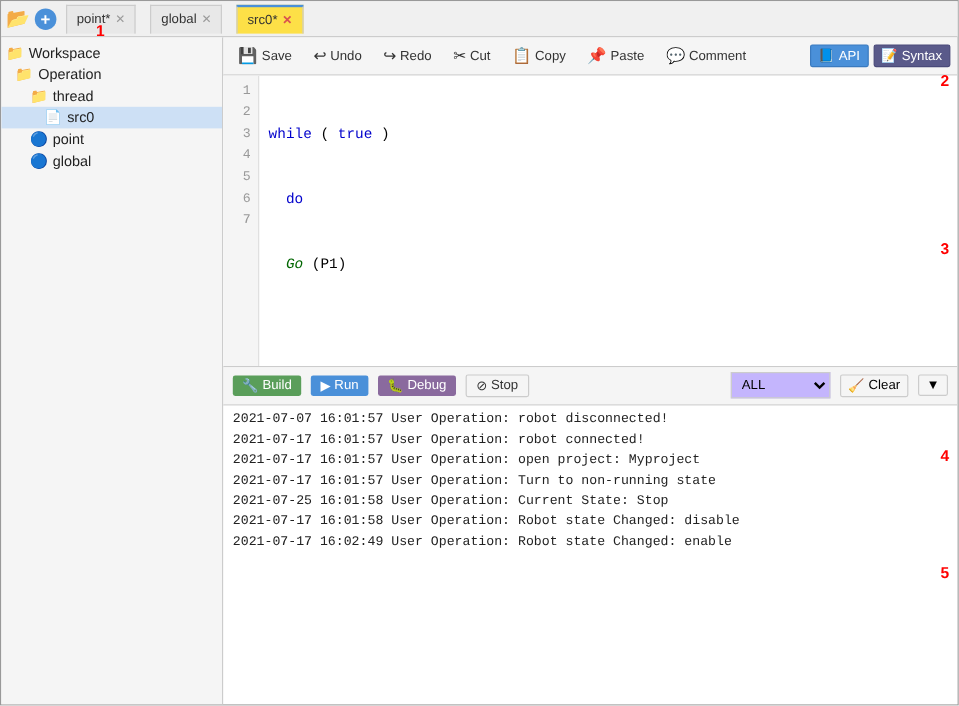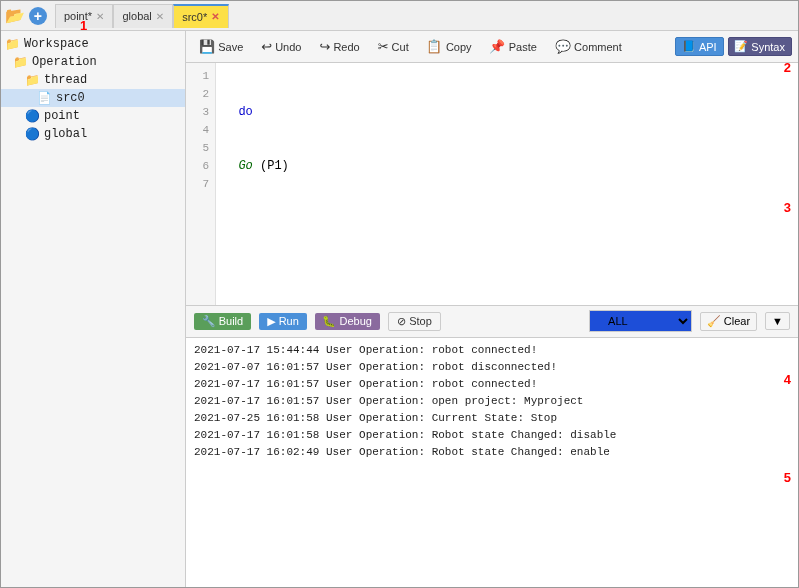--- a/index.html
+++ b/index.html
@@ -49,21 +49,21 @@
       align-items: center;
       justify-content: center;
       font-size: 14px;
       font-weight: bold;
       cursor: pointer;
     }
 
     .tabs {
       display: flex;
       align-items: flex-end;
-      gap: 0;
+      gap: 12px;
       margin-left: 4px;
     }
 
     .tab {
       height: 24px;
       padding: 0 8px;
       background: #e8e8e8;
       border: 1px solid #ccc;
       border-bottom: none;
       display: flex;
@@ -120,21 +120,20 @@
     }
 
     .tree-icon {
       margin-right: 4px;
       font-size: 12px;
     }
 
     .tree-label {
       font-size: 12px;
       color: #222;
-      font-family: Liberation Mono, monospace;
     }
 
     .indent-1 { padding-left: 12px; }
     .indent-2 { padding-left: 24px; }
     .indent-3 { padding-left: 36px; }
 
     
     .right-panel {
       flex: 1;
       display: flex;
@@ -273,22 +272,22 @@
     .btn-run { background: #4a90d9; }
     .btn-debug { background: #8a6a9e; }
     .btn-stop { background: transparent; color: #333; border: 1px solid #ccc; }
 
     .bottom-spacer { flex: 1; }
 
     .filter-select {
       height: 22px;
       font-size: 11px;
       border: 1px solid #ccc;
-      background: #1d4ed8;
-      padding: 0 14px;
+      background: #c4b5fd;
+      padding: 0 4px;
     }
 
     .clear-btn {
       display: flex;
       align-items: center;
       gap: 3px;
       padding: 2px 6px;
       background: transparent;
       border: 1px solid #ccc;
       cursor: pointer;
@@ -416,20 +415,21 @@
         <div class="line-numbers">
           <div class="line-number">1</div>
           <div class="line-number">2</div>
           <div class="line-number">3</div>
           <div class="line-number">4</div>
           <div class="line-number">5</div>
           <div class="line-number">6</div>
           <div class="line-number">7</div>
         </div>
         <div class="code-content">
+          <div class="code-line"><span class="kw">while</span> ( <span class="kw">true</span> )</div>
           <div class="code-line"><span class="kw">  do</span></div>
           <div class="code-line">  <span class="fn">Go</span> (P1)</div>
           
           
           
         </div>
       </div>
 
       <div class="bottom-toolbar">
         <button class="run-btn btn-build">
@@ -458,24 +458,24 @@
         <button class="clear-btn">
           <span>🧹</span>
           <span>Clear</span>
         </button>
         <button class="clear-btn">
           <span>▼</span>
         </button>
       </div>
 
       <div class="log-area">
-        <div class="log-line">2021-07-17 15:44:44 User Operation: robot connected!</div>
         <div class="log-line">2021-07-07 16:01:57 User Operation: robot disconnected!</div>
         <div class="log-line">2021-07-17 16:01:57 User Operation: robot connected!</div>
         <div class="log-line">2021-07-17 16:01:57 User Operation: open project: Myproject</div>
+        <div class="log-line">2021-07-17 16:01:57 User Operation: Turn to non-running state</div>
         <div class="log-line">2021-07-25 16:01:58 User Operation: Current State: Stop</div>
         <div class="log-line">2021-07-17 16:01:58 User Operation: Robot state Changed: disable</div>
         <div class="log-line">2021-07-17 16:02:49 User Operation: Robot state Changed: enable</div>
       </div>
     </div>
   </div>
 </div>
 
 <div style="position:fixed; top:18px; left:80px; color:red; font-weight:bold; font-size:13px; pointer-events:none;">1</div>
 <div style="position:fixed; top:60px; right:8px; color:red; font-weight:bold; font-size:13px; pointer-events:none;">2</div>

